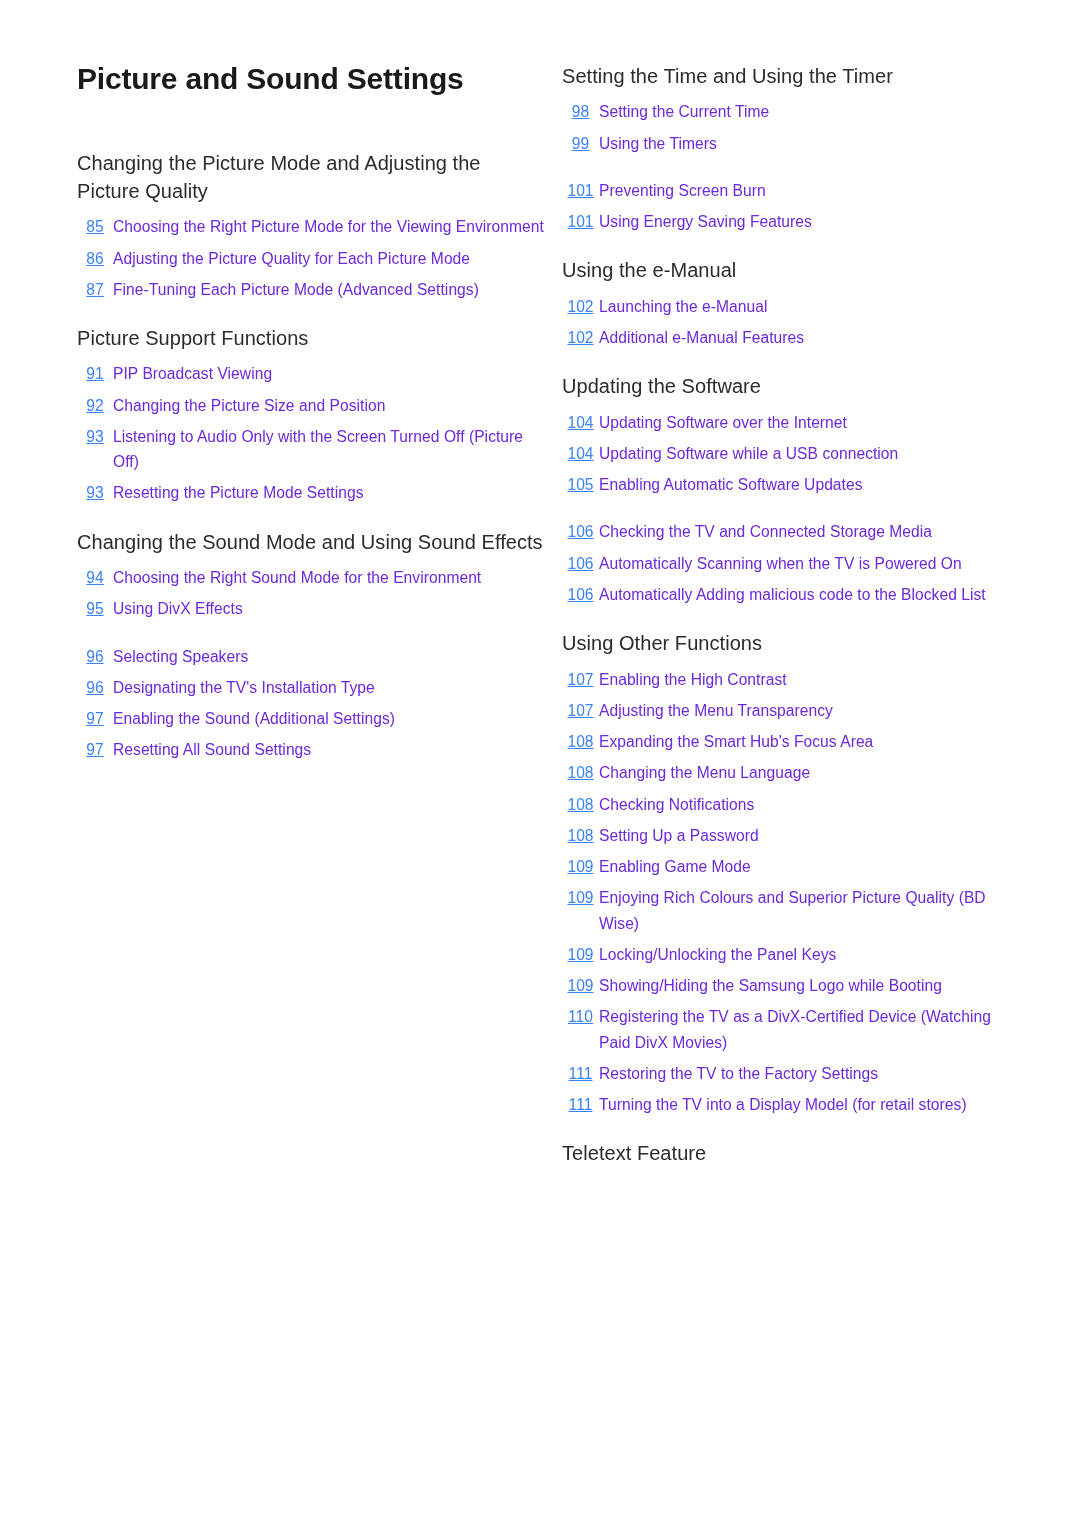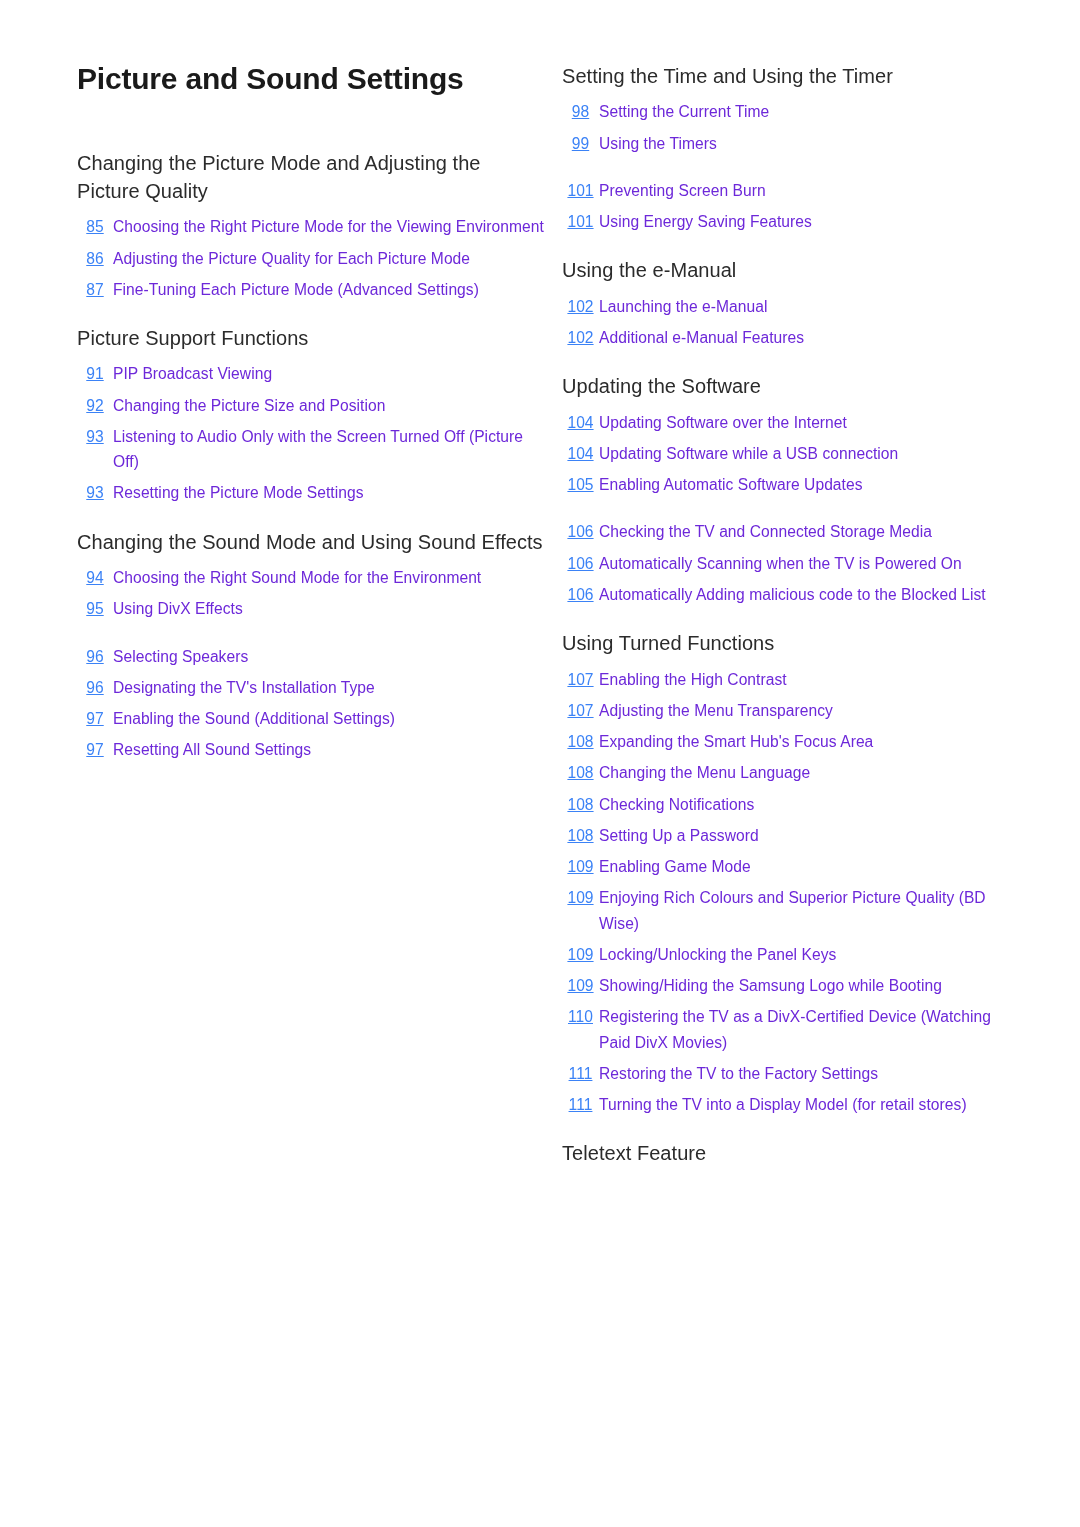--- a/index.html
+++ b/index.html
@@ -251,21 +251,21 @@
             <span class="entry-title">Automatically Scanning when the TV is Powered On</span>
           </li>
           <li class="entry">
             <span class="entry-page">106</span>
             <span class="entry-title">Automatically Adding malicious code to the Blocked List</span>
           </li>
         </ul>
       </div>
 
       <div class="section">
-        <h2 class="section-heading">Using Turned Functions</h2>
+        <h2 class="section-heading">Using Other Functions</h2>
         <ul class="entries">
           <li class="entry">
             <span class="entry-page">107</span>
             <span class="entry-title">Enabling the High Contrast</span>
           </li>
           <li class="entry">
             <span class="entry-page">107</span>
             <span class="entry-title">Adjusting the Menu Transparency</span>
           </li>
           <li class="entry">

